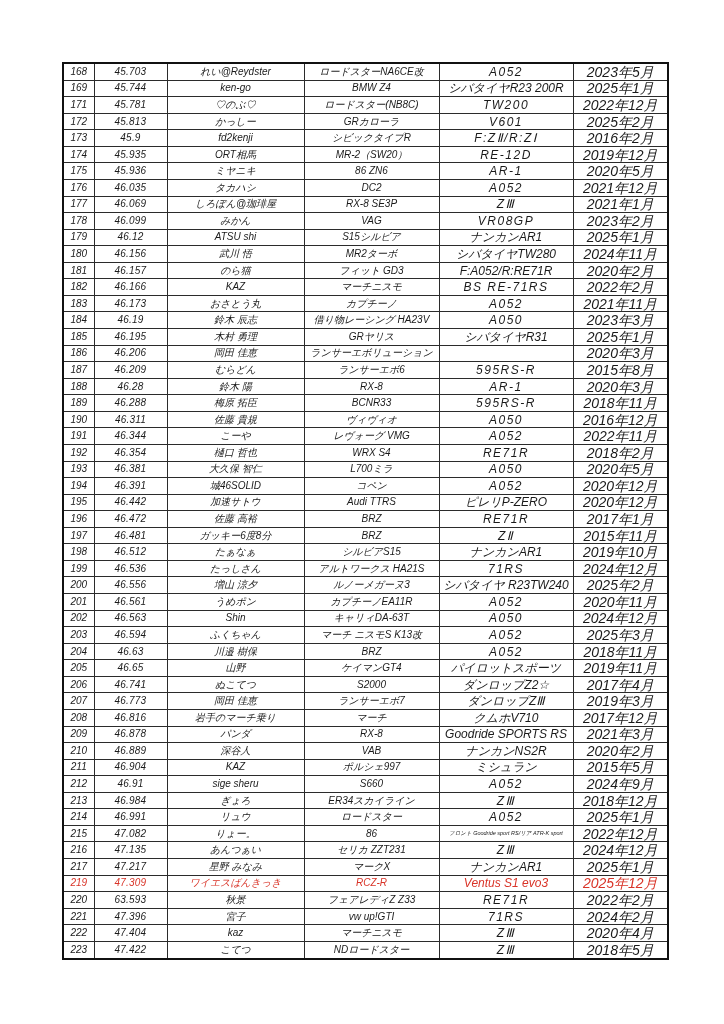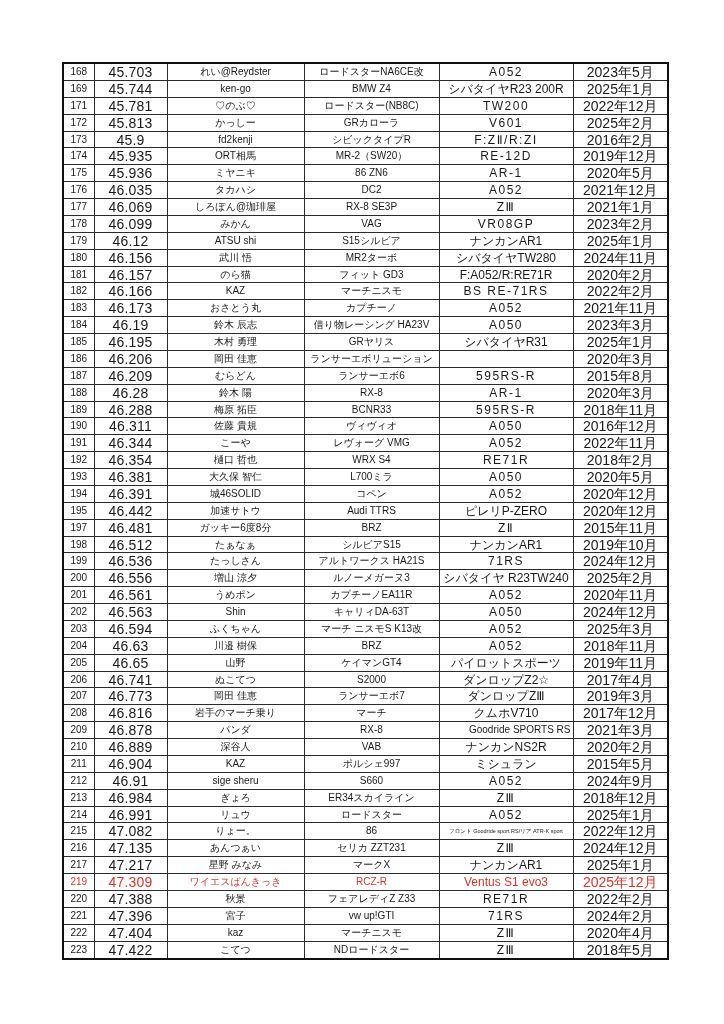--- a/index.html
+++ b/index.html
@@ -10,44 +10,44 @@
     --bg:#ffffff;
   }
   html,body{margin:0;padding:0;}
   body{
     width:724px;height:1024px;
     background:var(--bg);
     font-family:"Liberation Sans", sans-serif;
     color:var(--text);
     overflow:hidden;
   }
-  .page{position:relative;width:724px;height:1000px;}
+  .page{position:relative;width:724px;height:1000px;font-style:italic;}
   table.ranking{
     position:absolute;left:62px;top:62px;
     width:605px;height:898px;
     border-collapse:collapse;
     table-layout:fixed;
     border:2px solid var(--outer);
   }
   td{
     border:1px solid var(--border);
     padding:0 2px;
     text-align:center;
     vertical-align:middle;
     white-space:nowrap;
     overflow:hidden;
     line-height:1;
   }
   .col-rank{font-size:10px;}
-  .col-time{font-size:14px;letter-spacing:0.2px;}
+  .col-time{font-size:10px;letter-spacing:0.2px;}
   .col-driver{font-size:10px;margin-left:28px;}
   .col-car{font-size:10px;margin-left:48px;}
   .col-tire{font-size:12px;}
   .col-tire.spaced{letter-spacing:1.5px;}
-  .col-tire.small{font-size:10px;text-align:right;}
+  .col-tire.small{font-size:12px;}
   .col-tire.tiny{font-size:5.5px;}
   .col-date{font-size:14px;}
   tr.hl td{color:var(--hl);}
 </style>
 </head>
 <body>
 
 <div class="page">
   <table class="ranking">
     <colgroup>
@@ -269,20 +269,28 @@
         </tr>
         <tr>
           <td class="col-rank">195</td>
           <td class="col-time">46.442</td>
           <td class="col-driver">加速サトウ</td>
           <td class="col-car">Audi TTRS</td>
           <td class="col-tire">ピレリP-ZERO</td>
           <td class="col-date">2020年12月</td>
         </tr>
         <tr>
+          <td class="col-rank">196</td>
+          <td class="col-time">46.472</td>
+          <td class="col-driver">佐藤 高裕</td>
+          <td class="col-car">BRZ</td>
+          <td class="col-tire spaced">RE71R</td>
+          <td class="col-date">2017年1月</td>
+        </tr>
+        <tr>
           <td class="col-rank">197</td>
           <td class="col-time">46.481</td>
           <td class="col-driver">ガッキー6度8分</td>
           <td class="col-car">BRZ</td>
           <td class="col-tire spaced">ZⅡ</td>
           <td class="col-date">2015年11月</td>
         </tr>
         <tr>
           <td class="col-rank">198</td>
           <td class="col-time">46.512</td>
@@ -446,21 +454,21 @@
         <tr class="hl">
           <td class="col-rank">219</td>
           <td class="col-time">47.309</td>
           <td class="col-driver">ワイエスばんきっき</td>
           <td class="col-car">RCZ-R</td>
           <td class="col-tire">Ventus S1 evo3</td>
           <td class="col-date">2025年12月</td>
         </tr>
         <tr>
           <td class="col-rank">220</td>
-          <td class="col-time">47.388</td>
+          <td class="col-time">63.593</td>
           <td class="col-driver">秋景</td>
           <td class="col-car">フェアレディZ Z33</td>
           <td class="col-tire spaced">RE71R</td>
           <td class="col-date">2022年2月</td>
         </tr>
         <tr>
           <td class="col-rank">221</td>
           <td class="col-time">47.396</td>
           <td class="col-driver">宮子</td>
           <td class="col-car">vw up!GTI</td>

